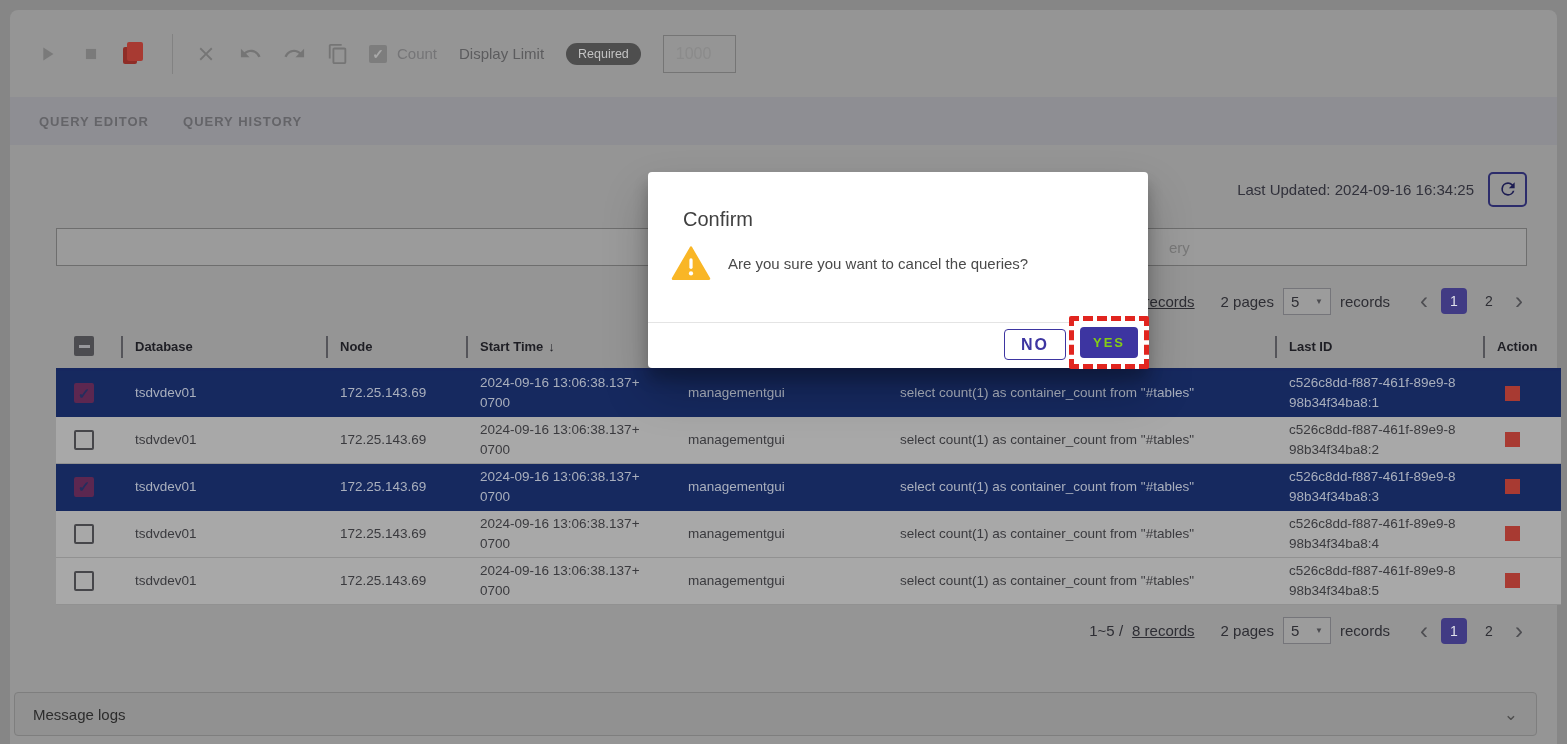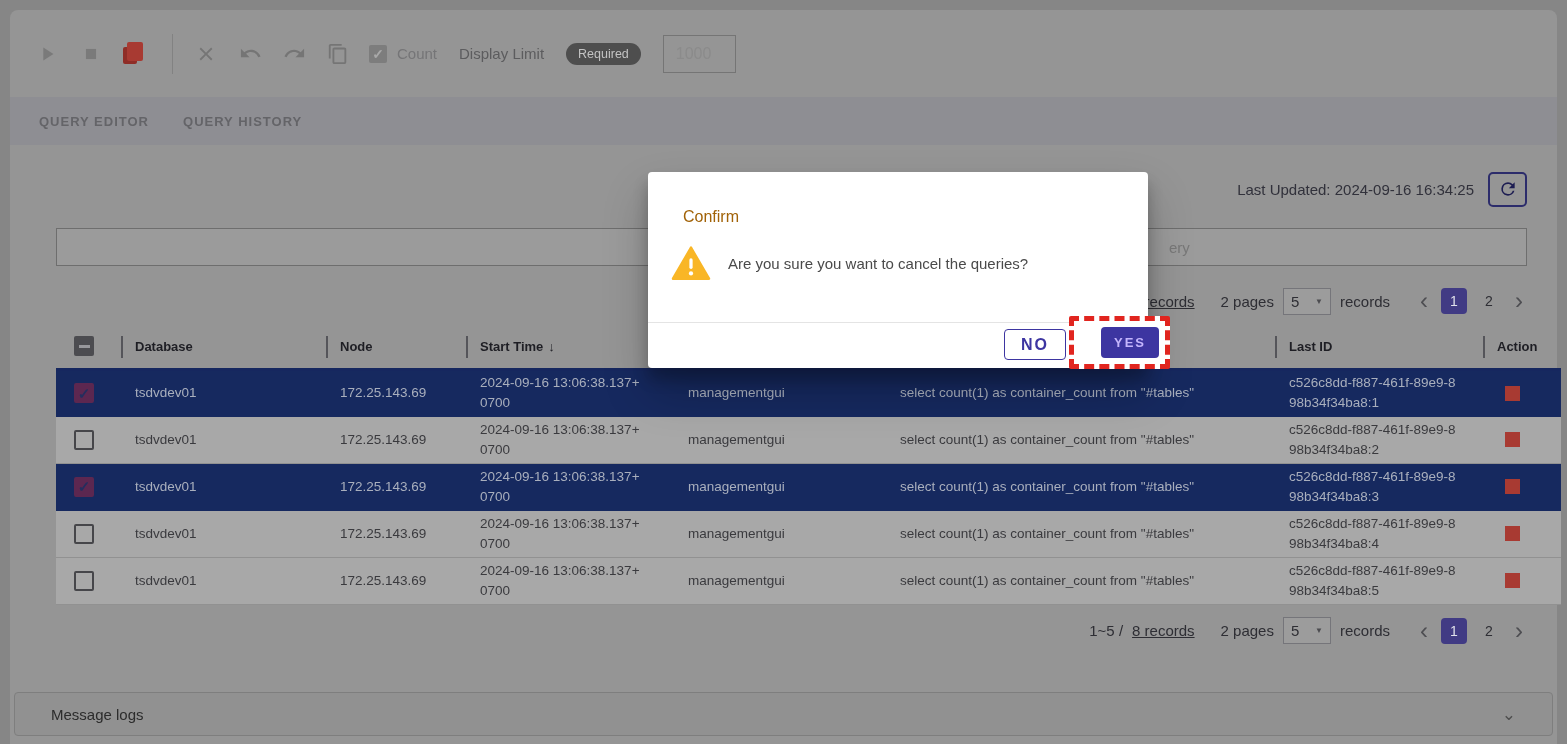--- a/index.html
+++ b/index.html
@@ -76,39 +76,39 @@
             display:flex; align-items:center; justify-content:center; margin-left:4px; }
   tr.selected .row-cb { border-color:#5c2750; background:#5c2750; }
   .row-cb .glyph { display:none; font-size:15px; font-weight:bold; color:#232e5e; line-height:1; }
   tr.selected .row-cb .glyph { display:block; }
   .hdr-cb { width:20px; height:20px; background:#4c4c50; border-radius:2px; cursor:pointer;
             display:flex; align-items:center; justify-content:center; margin-left:4px; }
   .hdr-cb .minus { width:11px; height:2.5px; background:#98989c; }
   .stop-btn { width:15px; height:15px; background:#a83a32; border:none; cursor:pointer; margin-left:8px; display:block; }
 
   
-  .msg-bar { position:absolute; left:4px; right:4px; bottom:8px; height:44px; background:#919191;
+  .msg-bar { position:absolute; left:4px; right:20px; bottom:8px; height:44px; background:#919191;
              border:1px solid #7e7e7e; border-radius:4px; display:flex; align-items:center;
-             justify-content:space-between; padding:0 36px; color:#2c2c2c; font-size:15px; cursor:pointer; }
+             justify-content:space-between; padding:0 18px; color:#2c2c2c; font-size:15px; cursor:pointer; }
   .msg-chevron { color:#4f4f4f; font-size:17px; }
 
   
   .modal { position:absolute; left:648px; top:172px; width:500px; height:196px; background:#ffffff;
            border-radius:4px; box-shadow:0 11px 15px rgba(0,0,0,.24), 0 24px 46px rgba(0,0,0,.22); z-index:10; }
-  .modal-title { position:absolute; left:35px; top:36px; font-size:16px; color:#a16207; }
+  .modal-title { position:absolute; left:35px; top:36px; font-size:20px; color:#404040; }
   .modal-warning { position:absolute; left:23px; top:74px; }
   .modal-message { position:absolute; left:80px; top:83px; font-size:15px; color:#4a4a4a; }
   .modal-footer-line { position:absolute; left:0; right:0; top:150px; height:1px; background:#e4e4e4; }
   .btn-no { position:absolute; left:356px; top:157px; width:62px; height:31px; background:#ffffff;
             border:1px solid #3d35a1; border-radius:4px; color:#3d35a1; font-size:16px; font-weight:bold;
             letter-spacing:2px; cursor:pointer; font-family:inherit; }
   .yes-annotation { position:absolute; left:421px; top:144px; background:#ffffff; border:5px dashed #e1251f;
                     padding:6px; border-radius:2px; }
   .btn-yes { display:block; width:58px; height:31px; background:#3d35a1; border:none; border-radius:4px;
-             color:#c4b5fd; font-size:13px; font-weight:bold; letter-spacing:2px; cursor:pointer; font-family:inherit;margin-left:21px; }
+             color:#84cc16; font-size:13px; font-weight:bold; letter-spacing:2px; cursor:pointer; font-family:inherit; }
 </style>
 </head>
 <body>
 
 <div class="app-card">
 
   <div class="toolbar">
     <span class="tb-icon">
       <svg width="22" height="22" viewBox="0 0 24 24">
           <path d="M8 5v14l11-7z" fill="#7a7a7a"></path>

